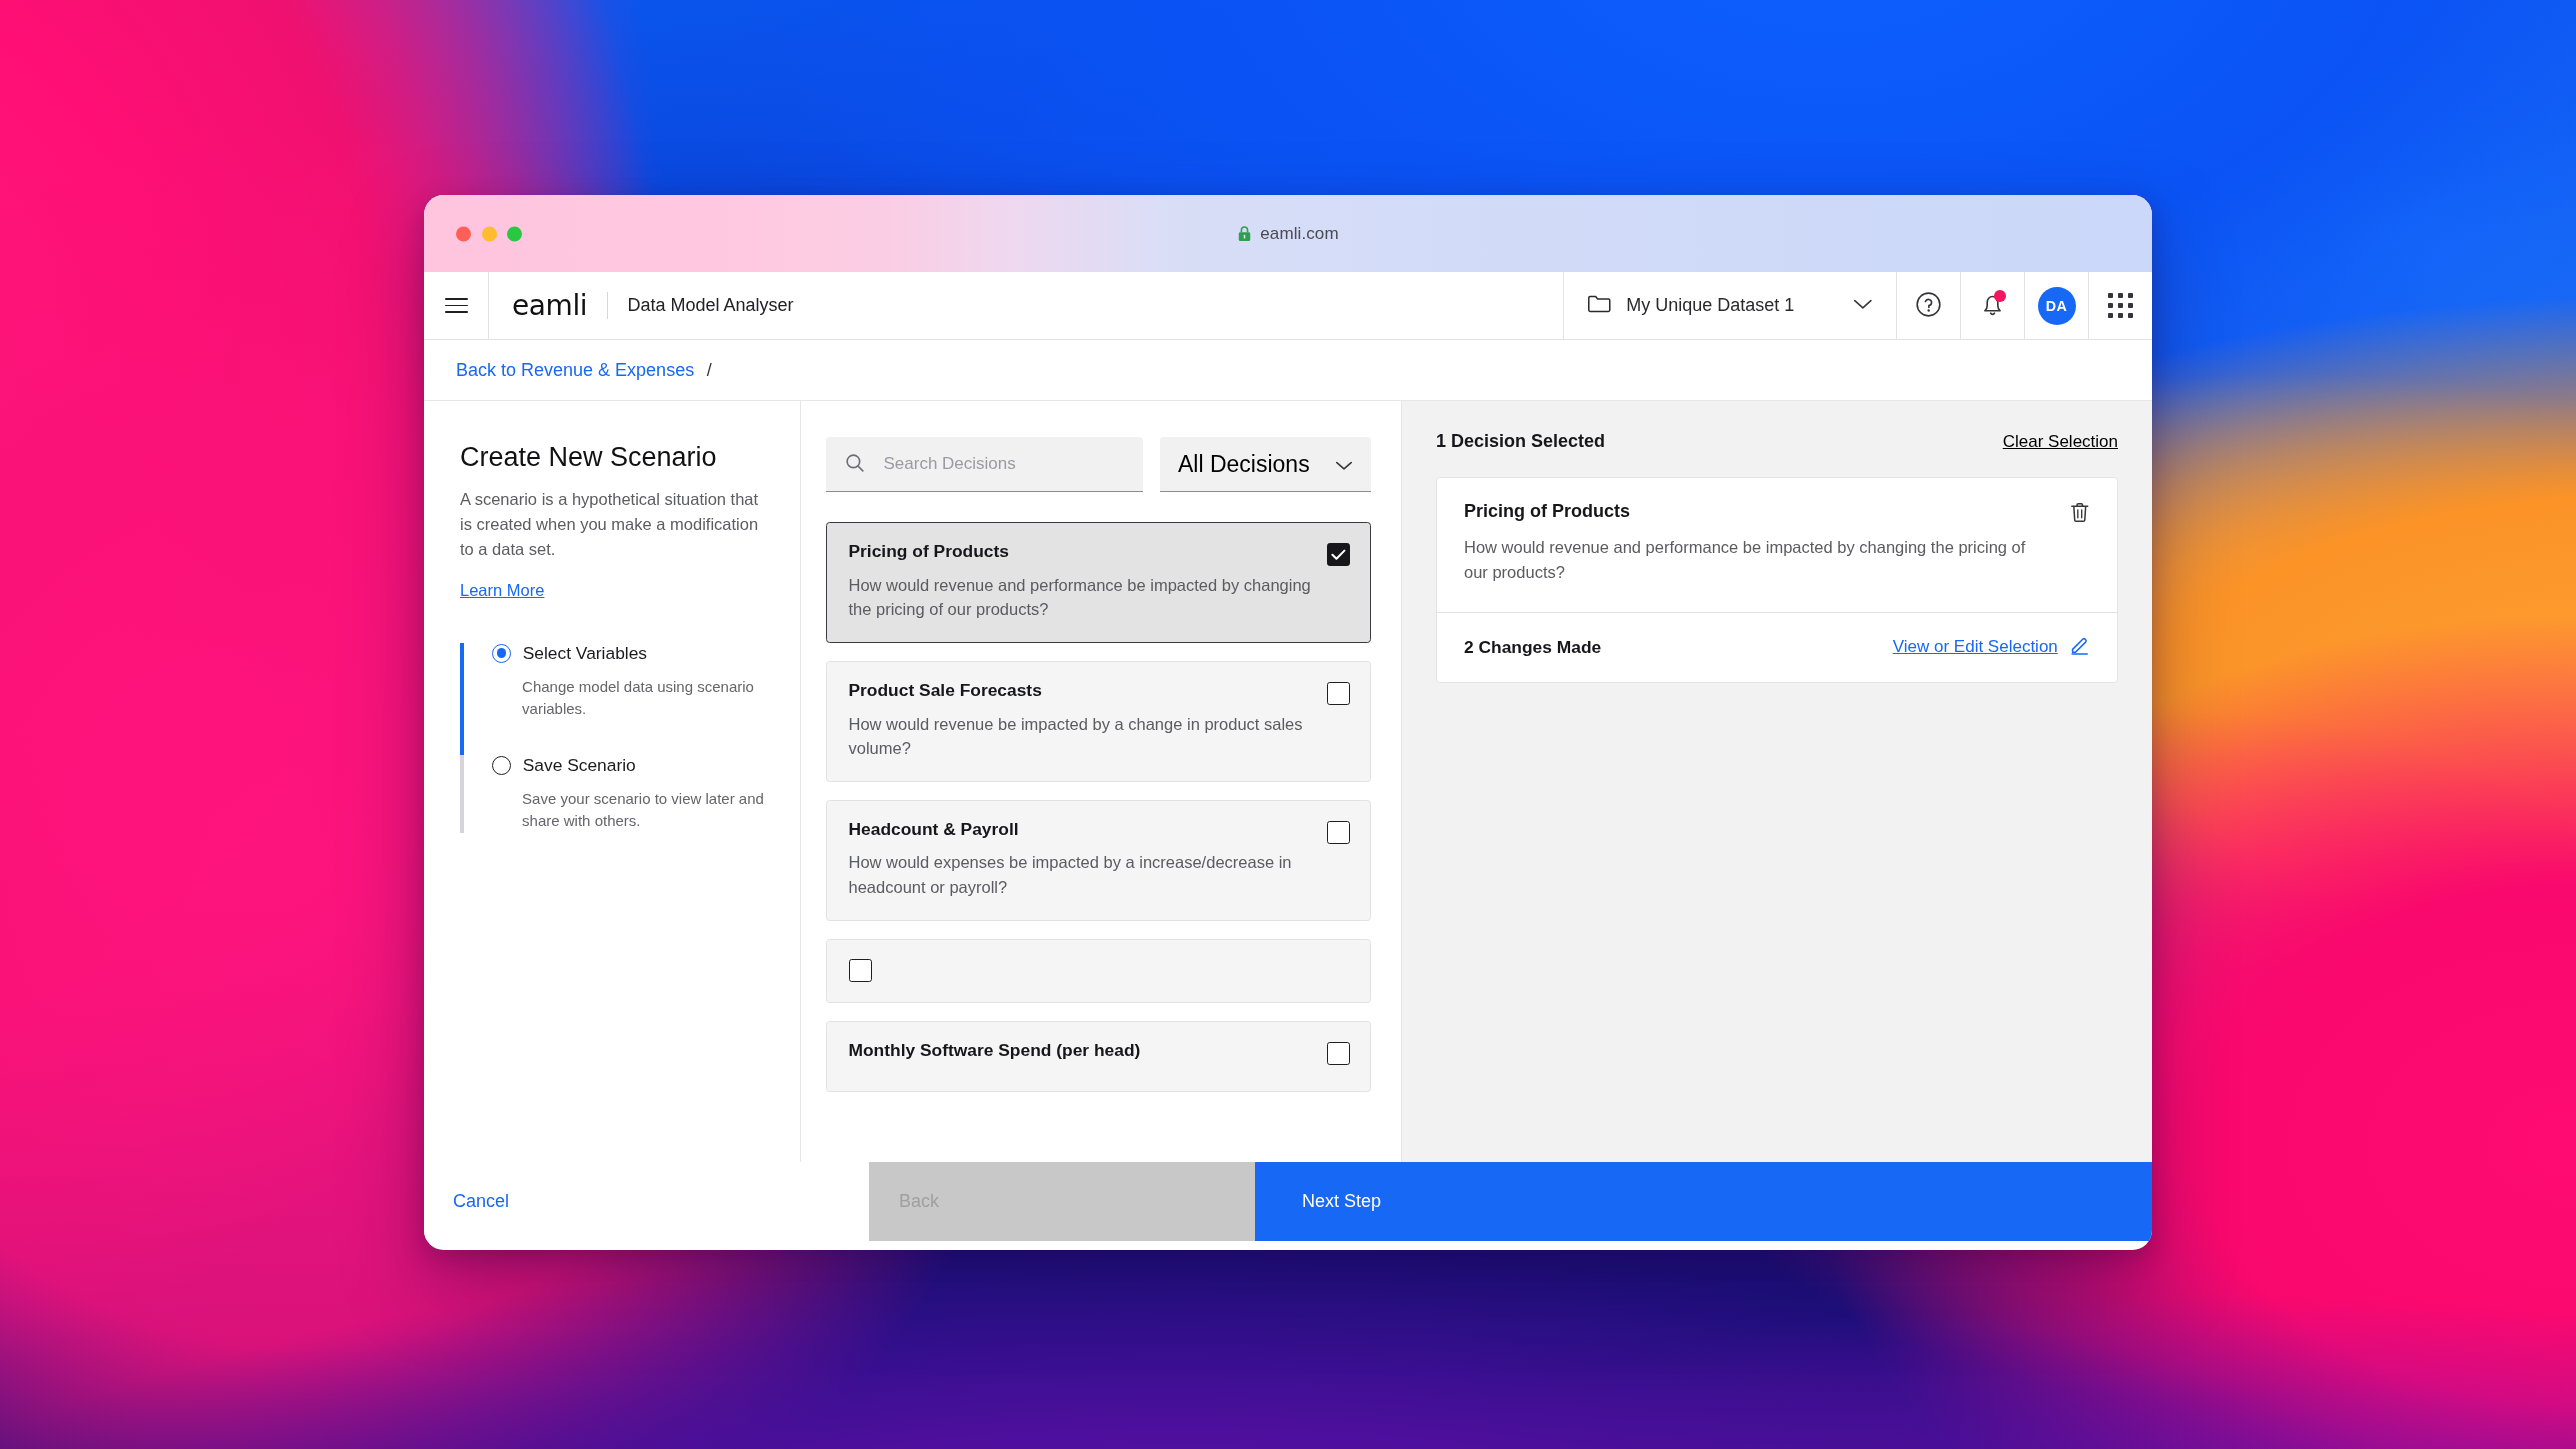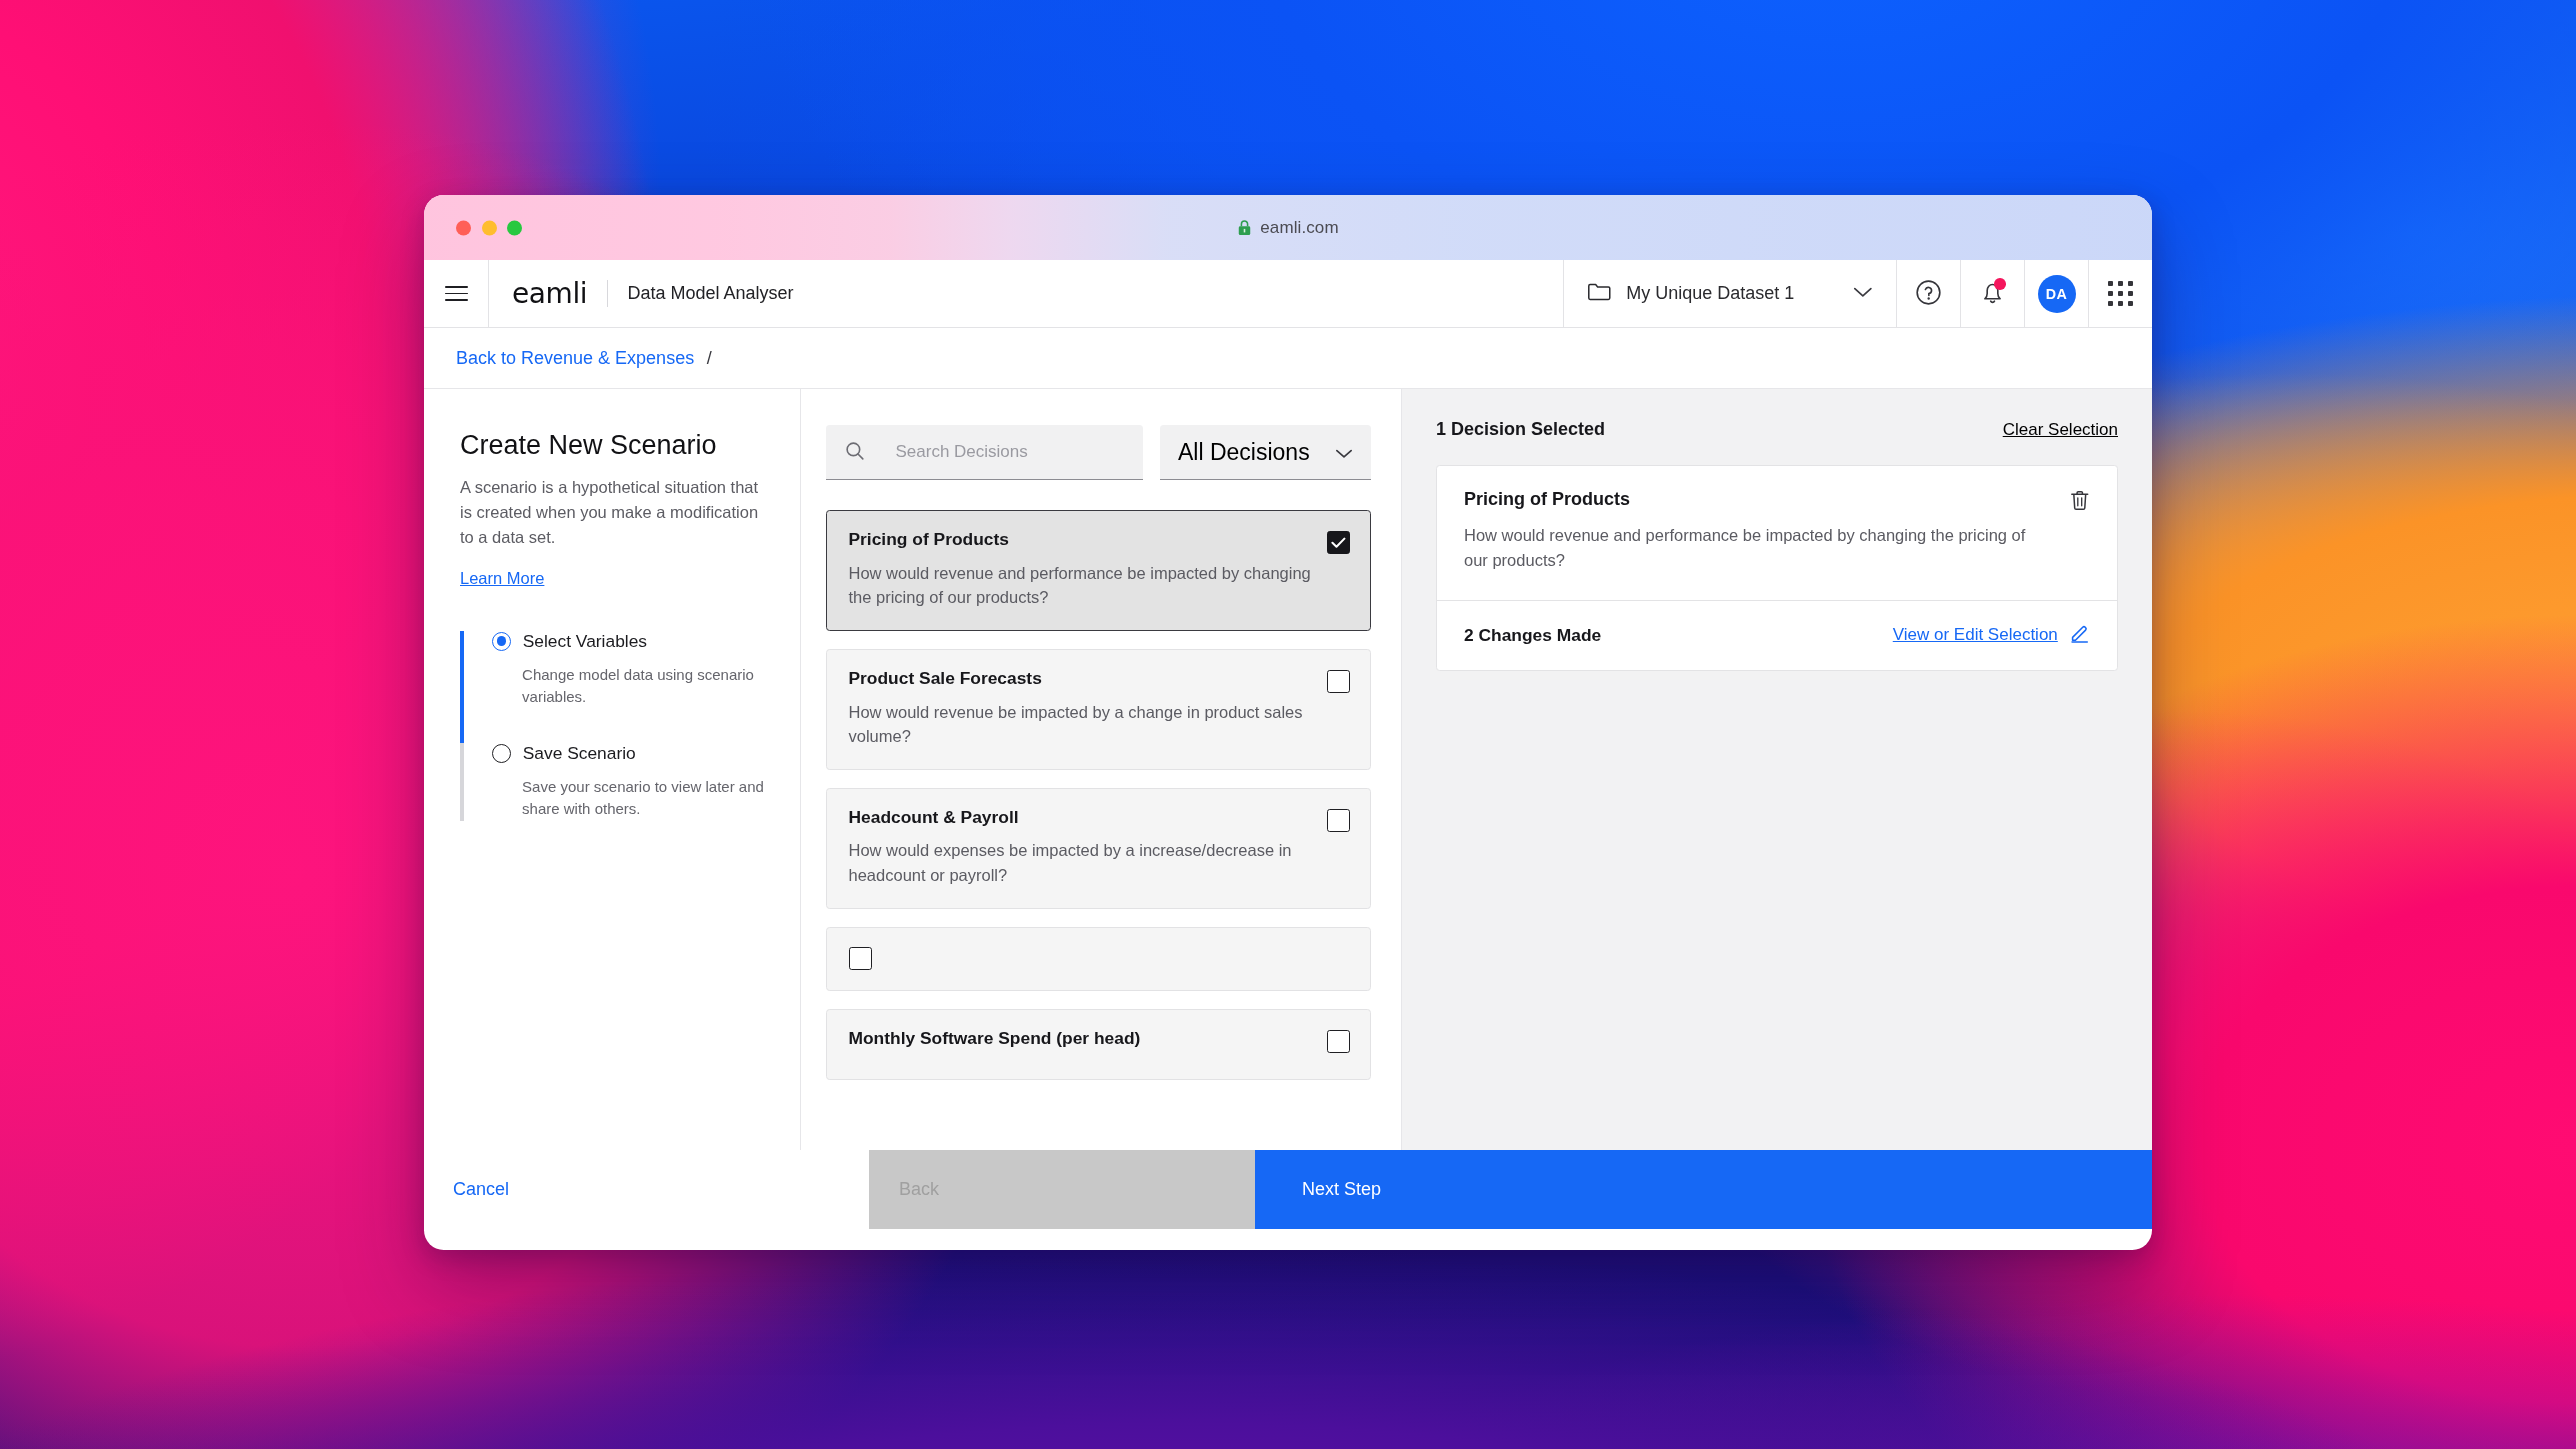--- a/index.html
+++ b/index.html
@@ -68,21 +68,21 @@
     width: 1728px; height: 1055px;
     border-radius: 19.7px;
     box-shadow: 0 36px 81px rgba(30,0,60,0.34), 0 7.2px 23px rgba(30,0,60,0.22);
     overflow: hidden;
     background: #ffffff;
   }
 
   
   #titlebar {
     position: relative;
-    height: 65px;
+    height: 77px;
     background:
       linear-gradient(90deg,
         rgba(255,192,220,0.93) 0%,
         rgba(255,196,222,0.93) 17%,
         rgba(250,200,225,0.9) 27%,
         rgba(236,212,238,0.9) 34%,
         rgba(214,219,246,0.92) 43%,
         rgba(206,217,248,0.93) 60%,
         rgba(200,213,248,0.94) 100%);
     display: flex; align-items: center;
@@ -193,21 +193,21 @@
   #midpanel {
     width: 601px; background: #fff; padding: 36px 30px 0 25px;
     display:flex; flex-direction: column; overflow: hidden;
     border-right: 0.9px solid #e6e6e9;
   }
   .filters { display:flex; gap: 17px; margin-bottom: 30px; }
   .searchbox {
     flex: 1; height: 55px; background: #f1f1f2;
     border-bottom: 1.8px solid #8c8c92;
     border-radius: 3.6px 3.6px 0 0;
-    display:flex; align-items:center; gap: 30px; padding: 0 18px;
+    display:flex; align-items:center; gap: 18px; padding: 0 18px;
   }
   .searchbox input {
     border: none; outline: none; background: transparent;
     font-size: 17px; color: #222; flex: 1;
     font-family: "Liberation Sans", sans-serif;
   }
   .searchbox input::placeholder { color: #9a9aa1; }
   .selectbox {
     width: 211px; height: 55px; background: #f1f1f2;
     border-bottom: 1.8px solid #8c8c92;

